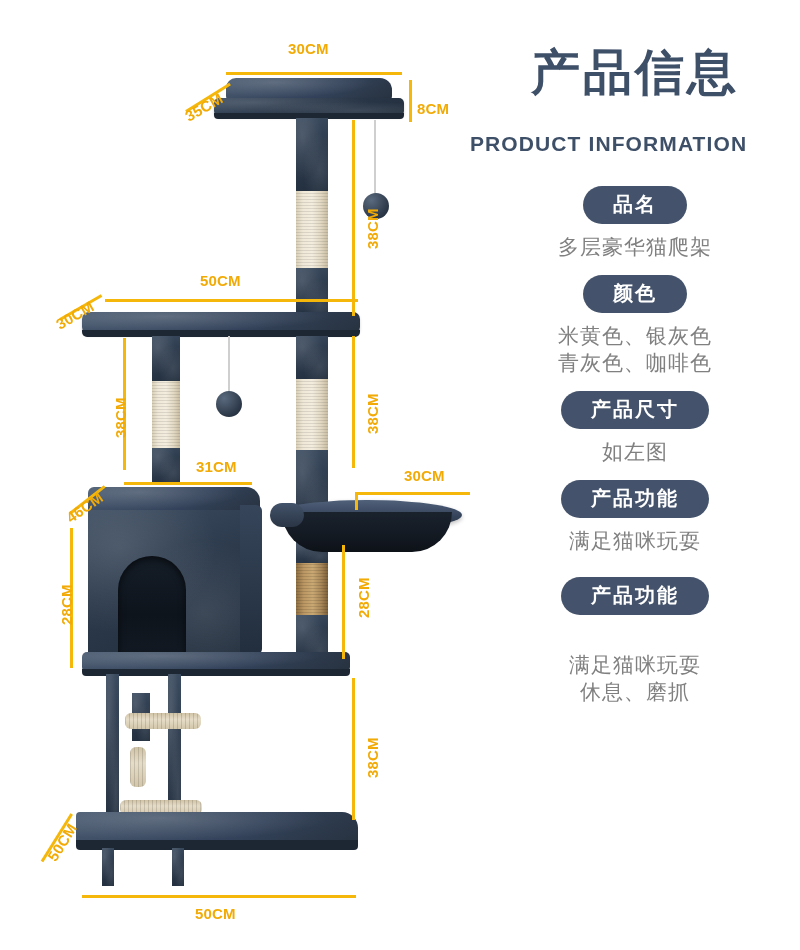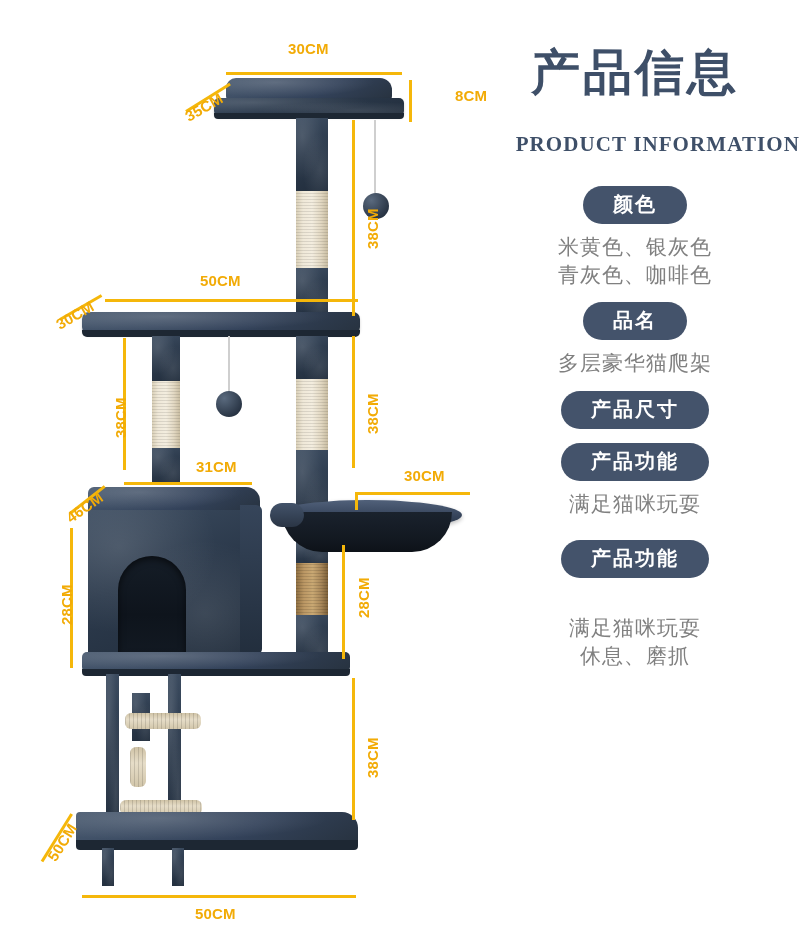--- a/index.html
+++ b/index.html
@@ -71,22 +71,22 @@
   .info{position:absolute;left:470px;top:0;width:330px;height:782px;}
   .title-cn{
     position:absolute;left:0;top:48px;width:330px;
     text-align:center;
     font-family:"Liberation Serif","DejaVu Serif",serif;
     font-size:49px;font-weight:700;color:#3e4f68;
     letter-spacing:3px;line-height:1;
   }
   .title-en{
     position:absolute;left:0;top:132px;width:330px;
-    text-align:right;
-    font-family:Liberation Serif, serif;
+    text-align:left;
+    font-family:Liberation Sans, sans-serif;
     font-size:21px;font-weight:700;color:#3e4f68;
     letter-spacing:1.1px;
   }
   .rows{position:absolute;left:0;top:186px;width:330px;}
   .row{width:330px;text-align:center;}
   .pill{
     display:inline-block;
     background:#44536b;
     color:#ffffff;
     font-size:20px;
@@ -180,21 +180,21 @@
       <div class="dim-label" style="left:288px;top:40px;">30CM</div>
     </div>
 
     <div class="dim">
       <div class="diagbar" style="left:186px;top:110px;width:52px;transform:rotate(-32deg);"></div>
       <div class="dim-label diag35" style="left:182px;top:110px;">35CM</div>
     </div>
 
     <div class="dim">
       <div class="bar v" style="left:409px;top:80px;height:42px;"></div>
-      <div class="dim-label" style="left:417px;top:87px;margin-left:38px;">8CM</div>
+      <div class="dim-label" style="left:417px;top:100px;">8CM</div>
     </div>
 
     <div class="dim">
       <div class="bar v" style="left:352px;top:120px;height:196px;"></div>
       <div class="dim-label vert" style="left:364px;top:249px;">38CM</div>
     </div>
 
     <div class="dim">
       <div class="bar h" style="left:105px;top:299px;width:253px;"></div>
       <div class="dim-label" style="left:200px;top:272px;">50CM</div>
@@ -257,34 +257,35 @@
     </div>
 
   </div>
 
   <div class="info">
 
     <div class="title-cn">产品信息</div>
     <div class="title-en">PRODUCT INFORMATION</div>
 
     <div class="rows">
+
+      <div class="row" style="margin-bottom:14px;">
+        <span class="pill">品名</span>
+        <div class="val">多层豪华猫爬架</div>
+      </div>
 
       <div class="row" style="margin-bottom:14px;">
         <span class="pill">颜色</span>
         <div class="val" style="white-space:pre-line;">米黄色、银灰色
 青灰色、咖啡色</div>
       </div>
 
       <div class="row" style="margin-bottom:14px;">
-        <span class="pill">品名</span>
-        <div class="val">多层豪华猫爬架</div>
-      </div>
-
-      <div class="row" style="margin-bottom:14px;">
         <span class="pill">产品尺寸</span>
+        <div class="val">如左图</div>
       </div>
 
 
       <div class="row" style="margin-bottom:22px;">
         <span class="pill">产品功能</span>
         <div class="val">满足猫咪玩耍</div>
       </div>
 
       <div class="row">
         <span class="pill">产品功能</span>

